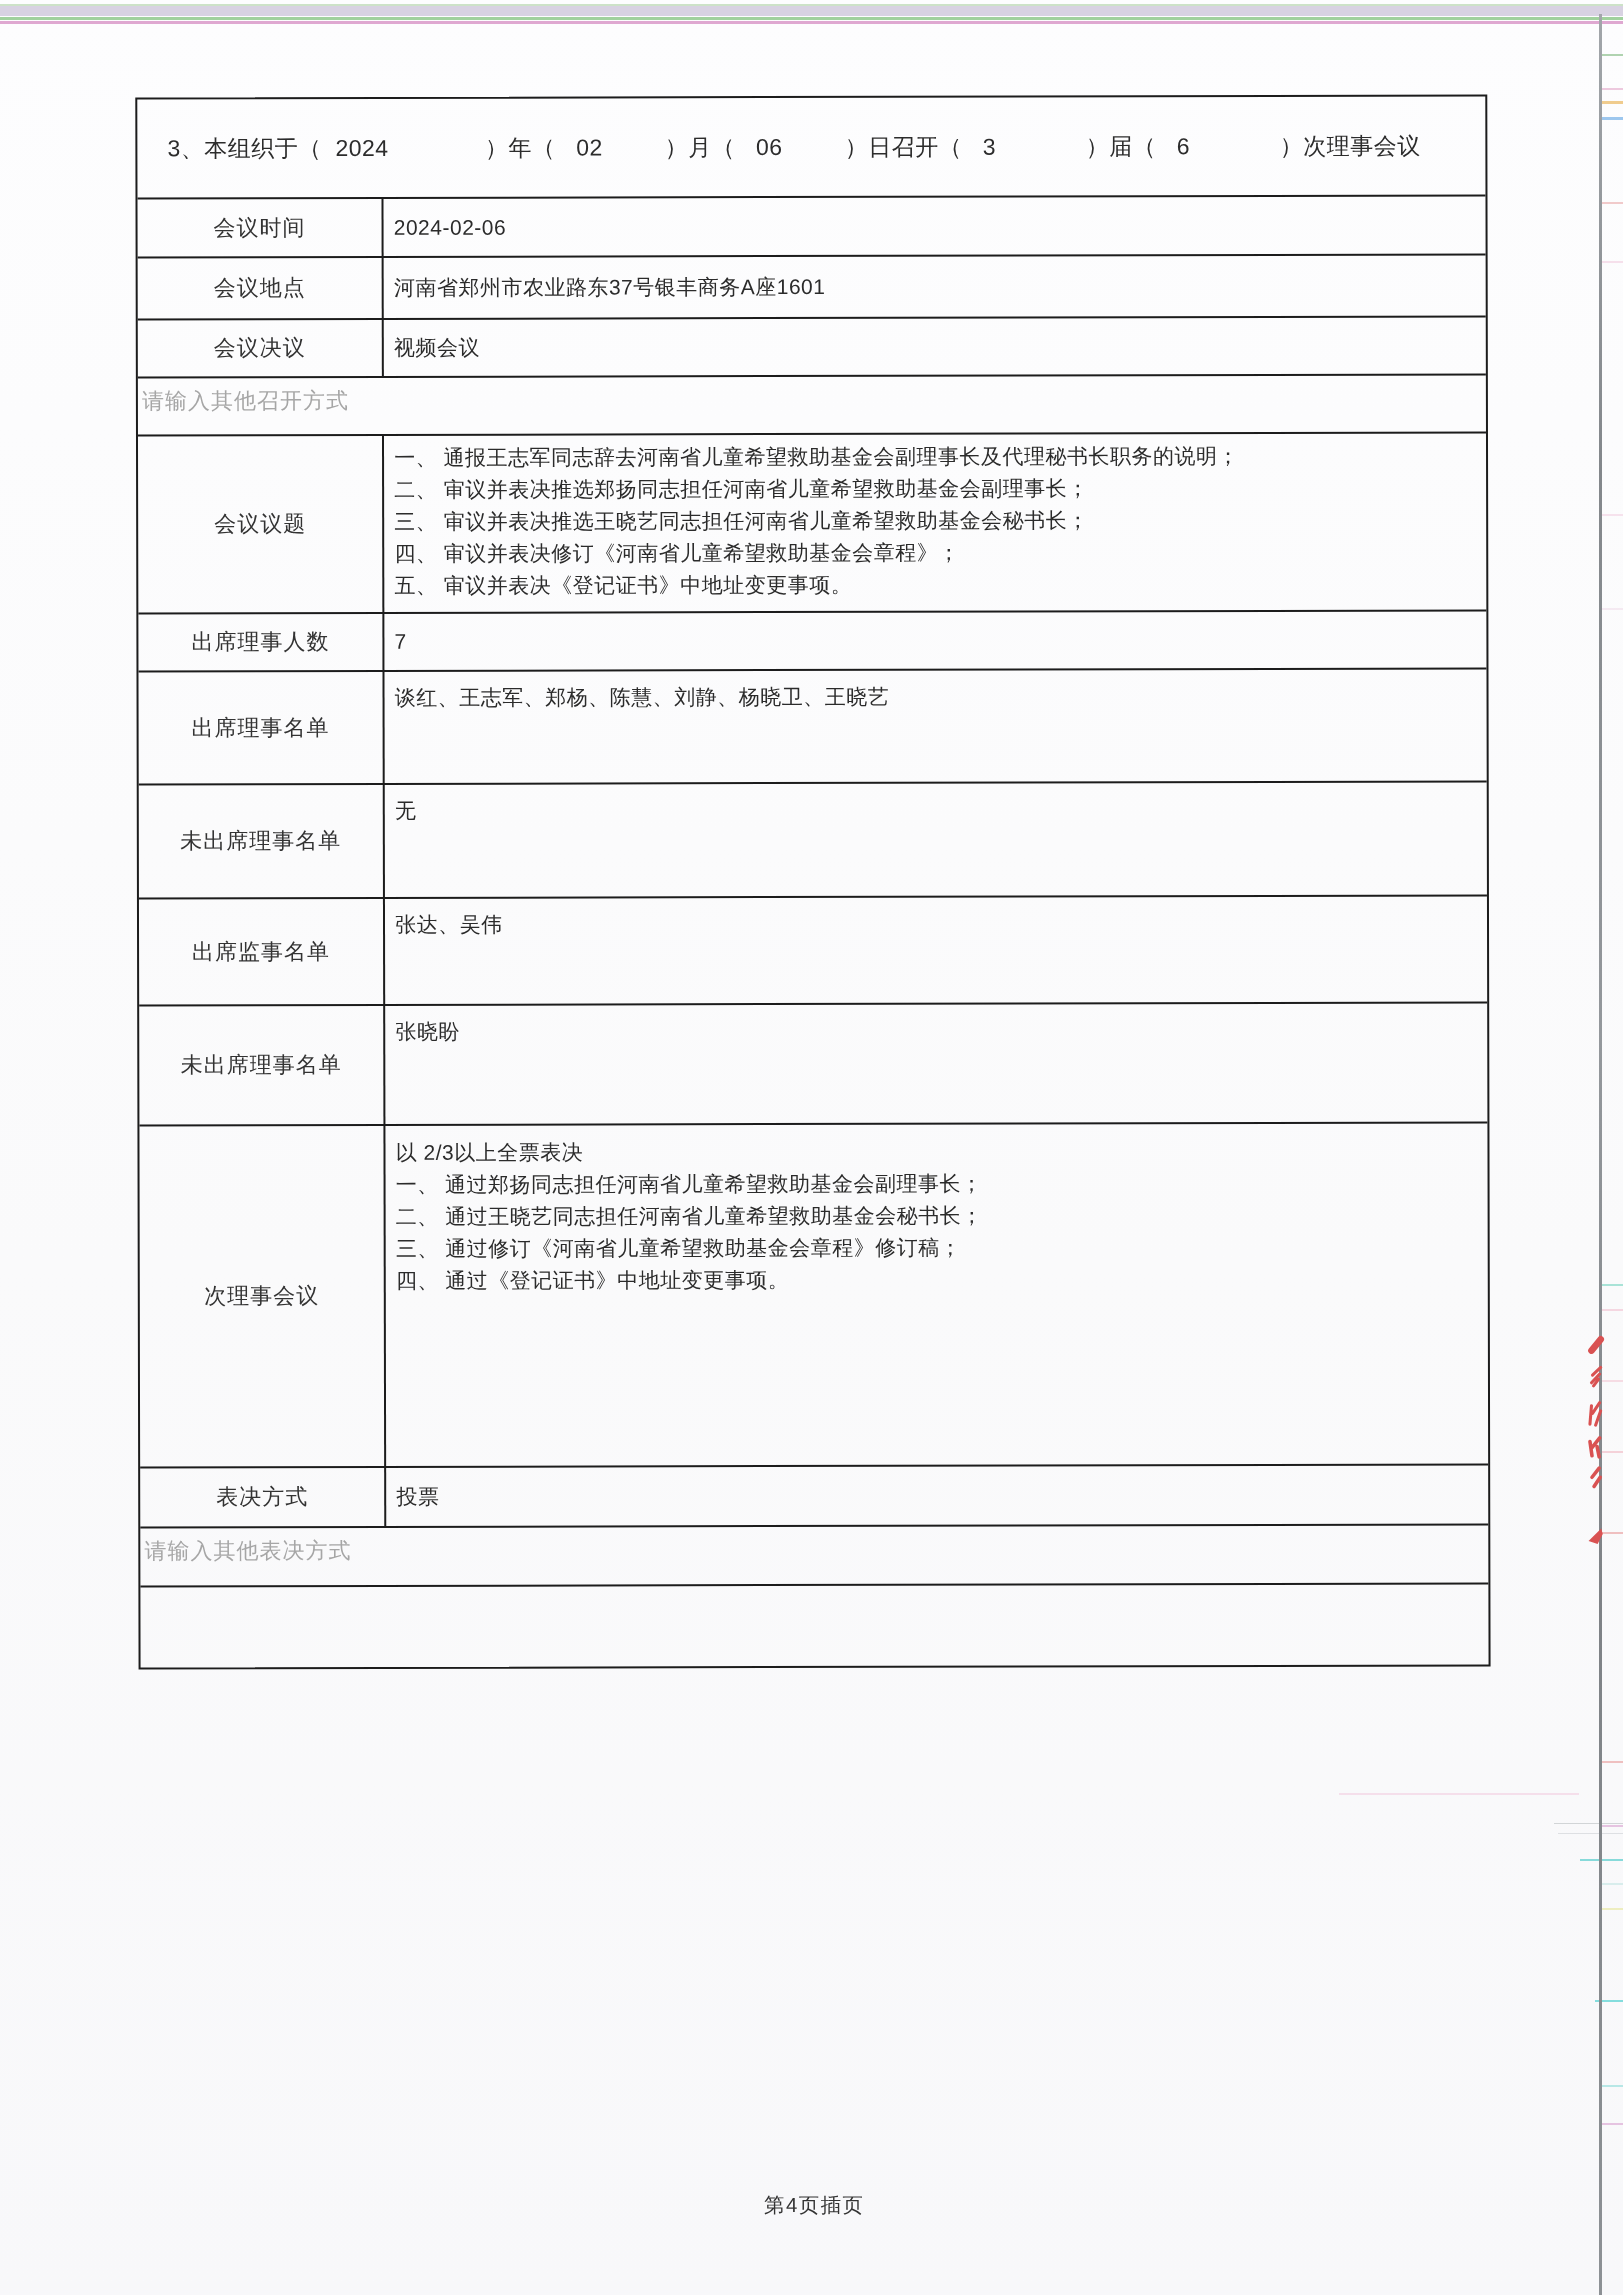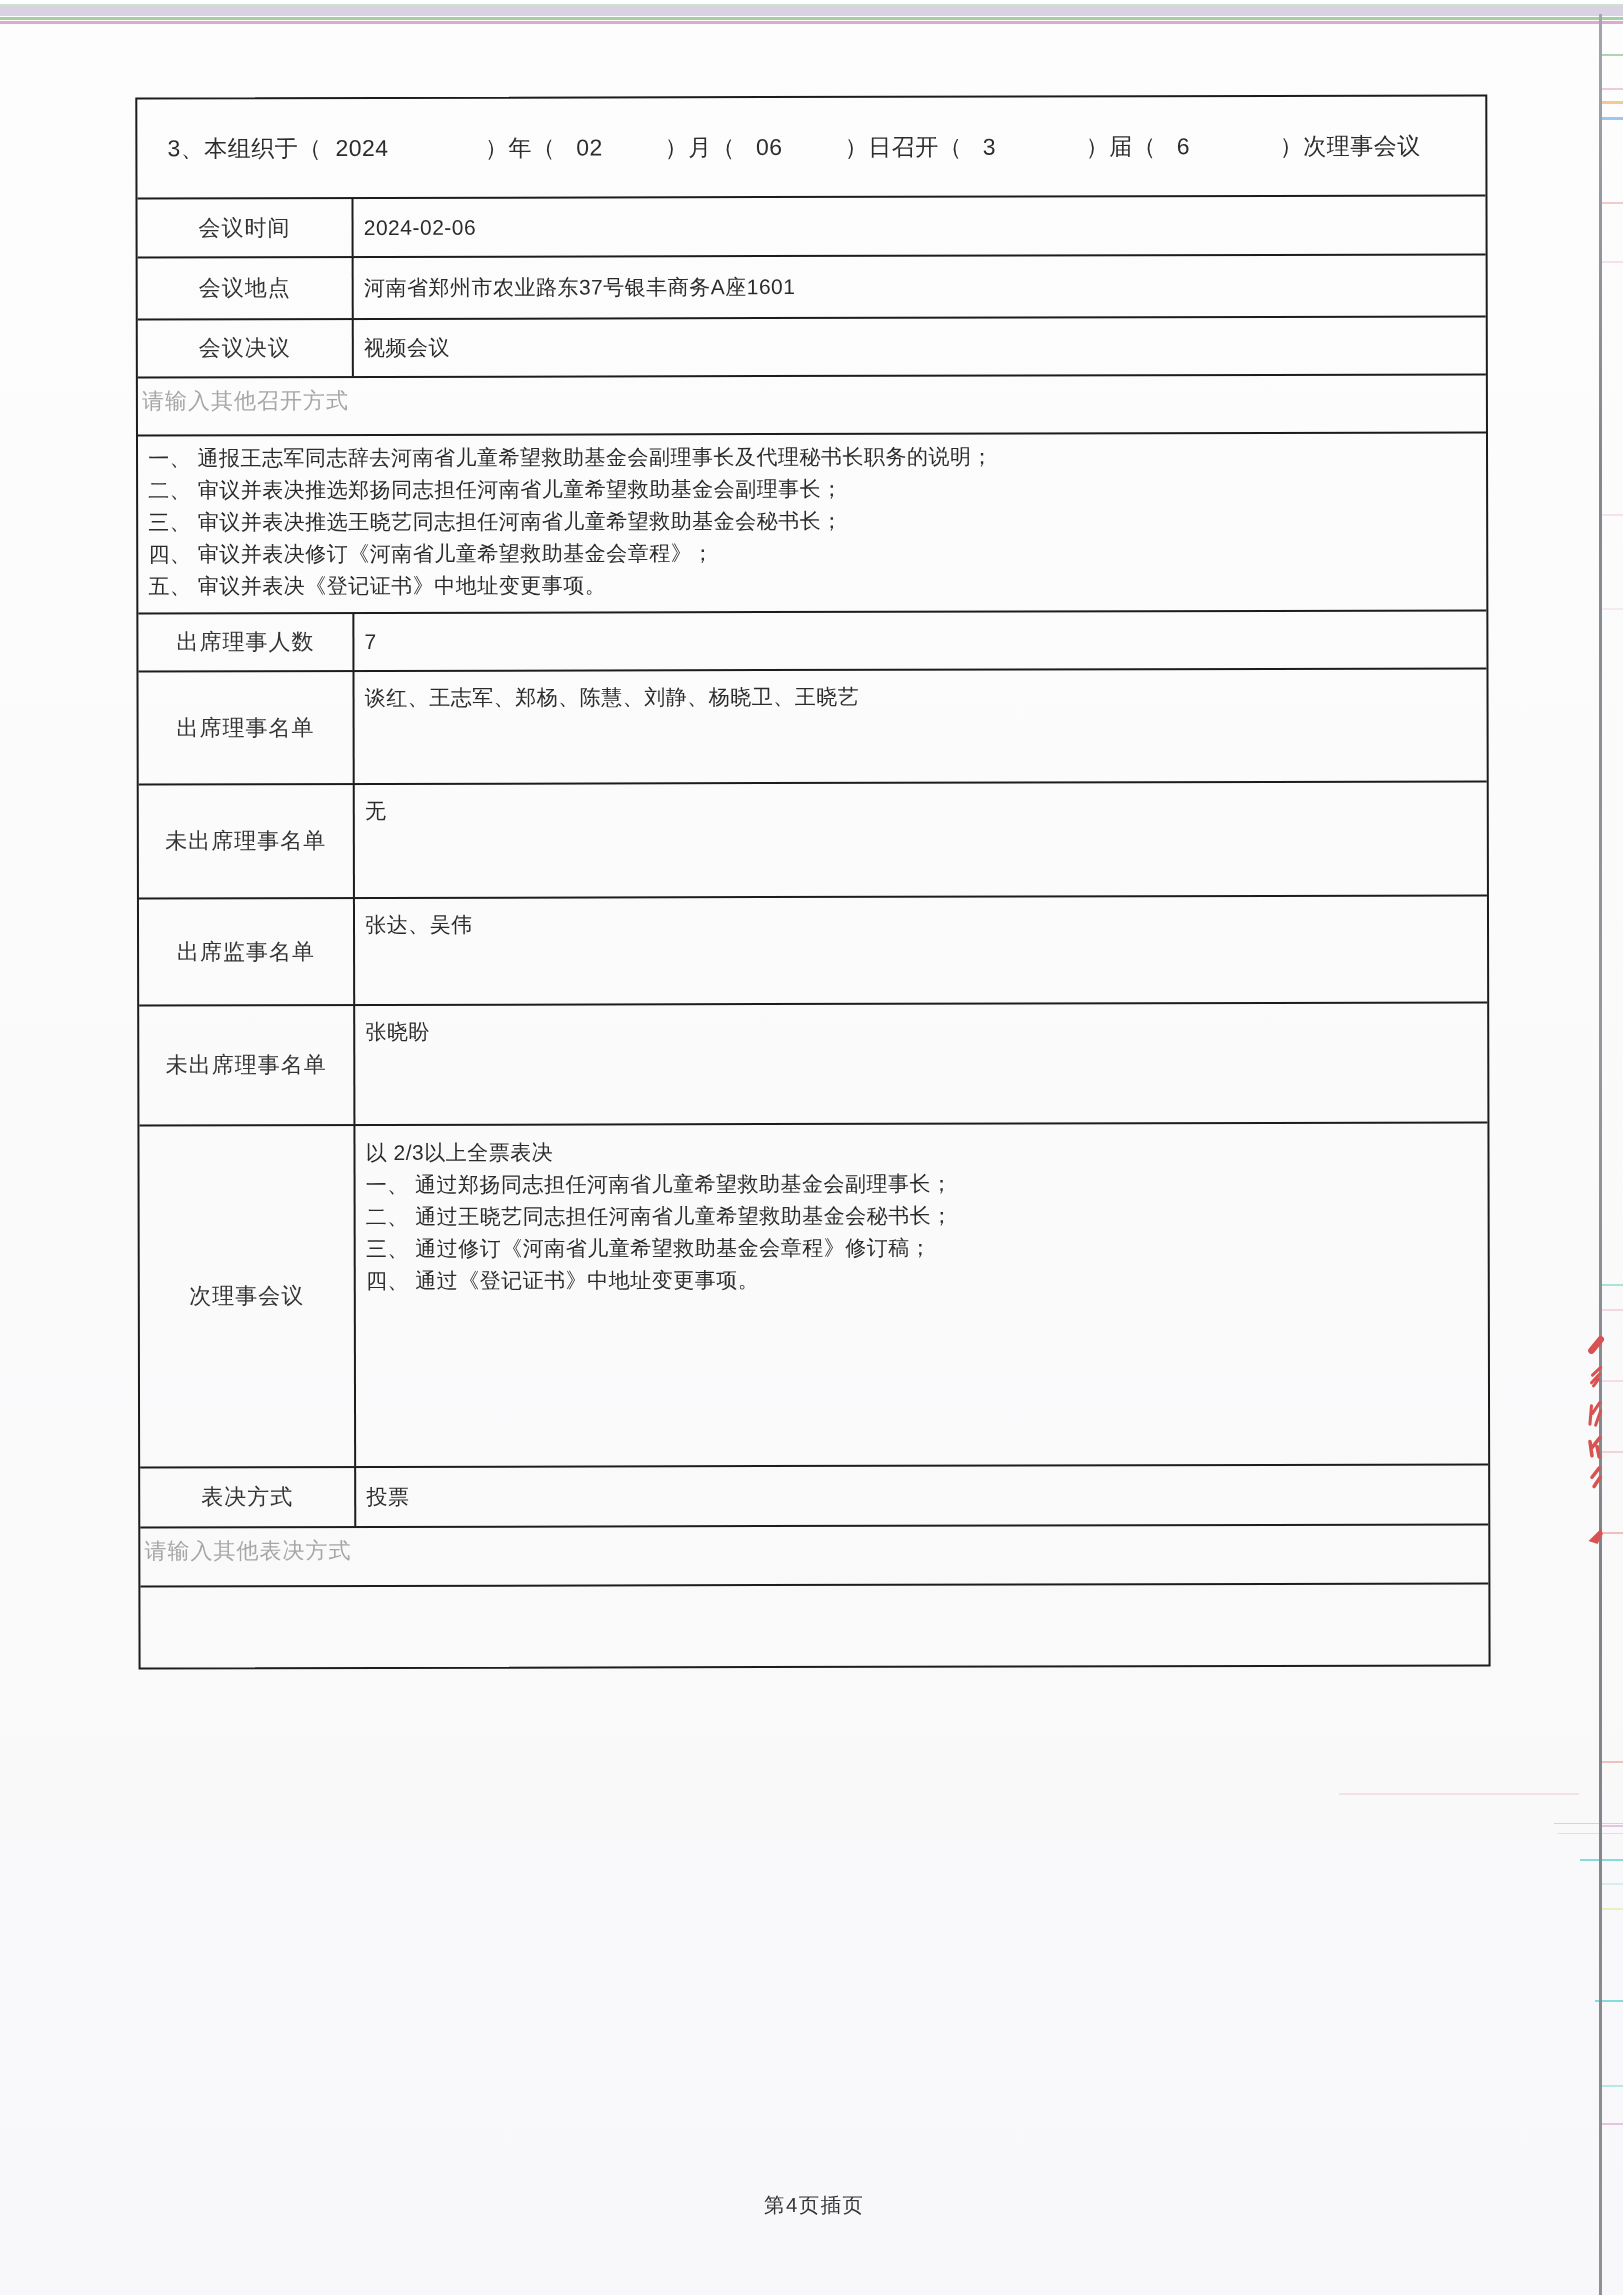--- a/index.html
+++ b/index.html
@@ -24,21 +24,21 @@
   .paper-rotate{position:absolute;inset:0;transform:rotate(-0.12deg);transform-origin:50% 40%;}
   .doc-table{
     position:absolute;left:137px;top:96px;width:1352px;height:1572px;
     border:2.6px solid #1c1c1c;box-sizing:border-box;
     background:transparent;
   }
   .row{display:flex;box-sizing:border-box;border-top:2.6px solid #1c1c1c;}
   .row.first{border-top:none;}
   .cell{box-sizing:border-box;}
   .label-cell{
-    width:216px;border-right:2px solid #1c1c1c;
+    width:246px;border-right:2px solid #1c1c1c;
     display:flex;align-items:center;justify-content:center;
     font-size:22px;letter-spacing:1px;color:#333;
     text-align:center;flex-shrink:0;
   }
   .value-cell{flex:1;font-size:21px;color:#2b2b2b;letter-spacing:0.5px;}
   .value-cell.mid{display:flex;align-items:center;padding-left:10.2px;}
   .value-cell.top{padding:12.3px 15.3px 0 10.2px;}
   .value-cell.multi{padding:6.1px 20.4px 0 10.2px;line-height:32px;}
   .value-cell.multi-res{padding:11.2px 20.4px 0 10.2px;line-height:32px;}
   .indent-more{padding-left:18.4px;}
@@ -126,20 +126,21 @@
       <div class="row" style="height:58px">
         <div class="cell label-cell">会议决议</div>
         <div class="cell value-cell mid">视频会议</div>
       </div>
 
       <div class="row ph-row" style="height:58px;display:block">
         <div class="ph-text">请输入其他召开方式</div>
       </div>
 
       <div class="row" style="height:178px">
+        <div class="cell label-cell">会议议题</div>
         <div class="cell value-cell multi">
           <div>一、 通报王志军同志辞去河南省儿童希望救助基金会副理事长及代理秘书长职务的说明；</div>
           <div>二、 审议并表决推选郑扬同志担任河南省儿童希望救助基金会副理事长；</div>
           <div>三、 审议并表决推选王晓艺同志担任河南省儿童希望救助基金会秘书长；</div>
           <div>四、 审议并表决修订《河南省儿童希望救助基金会章程》；</div>
           <div>五、 审议并表决《登记证书》中地址变更事项。</div>
         </div>
       </div>
 
       <div class="row" style="height:58px">

